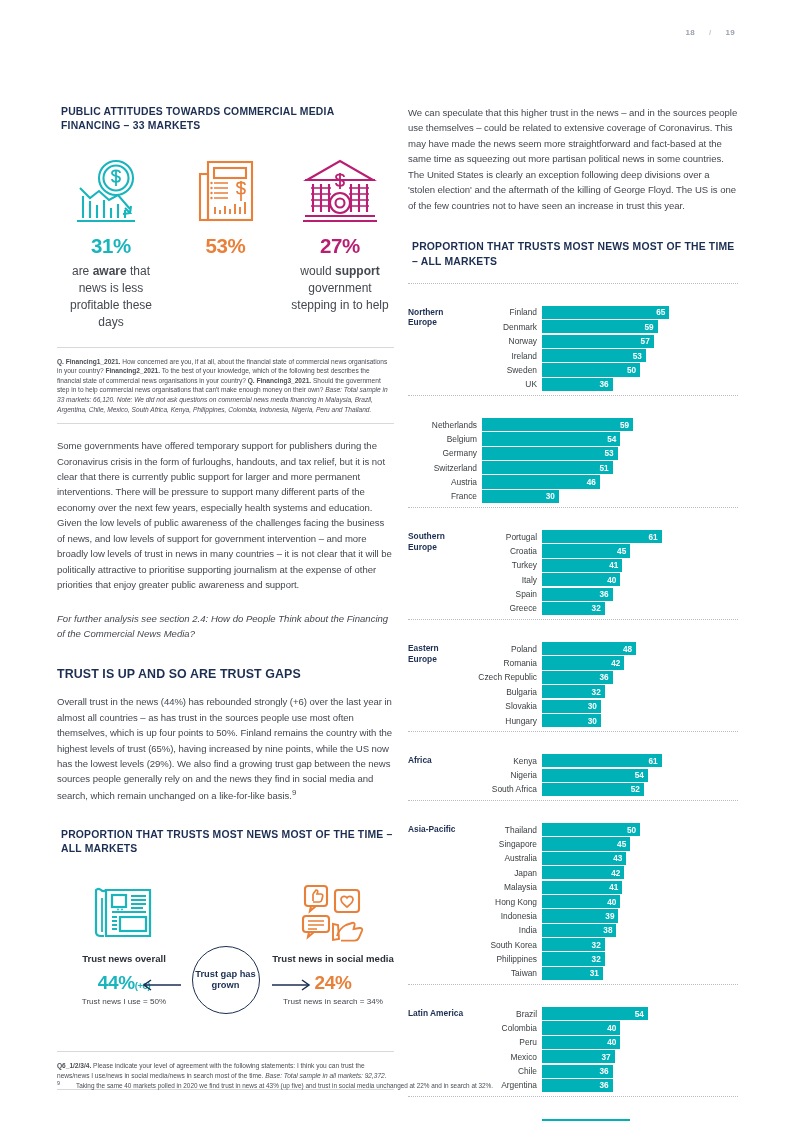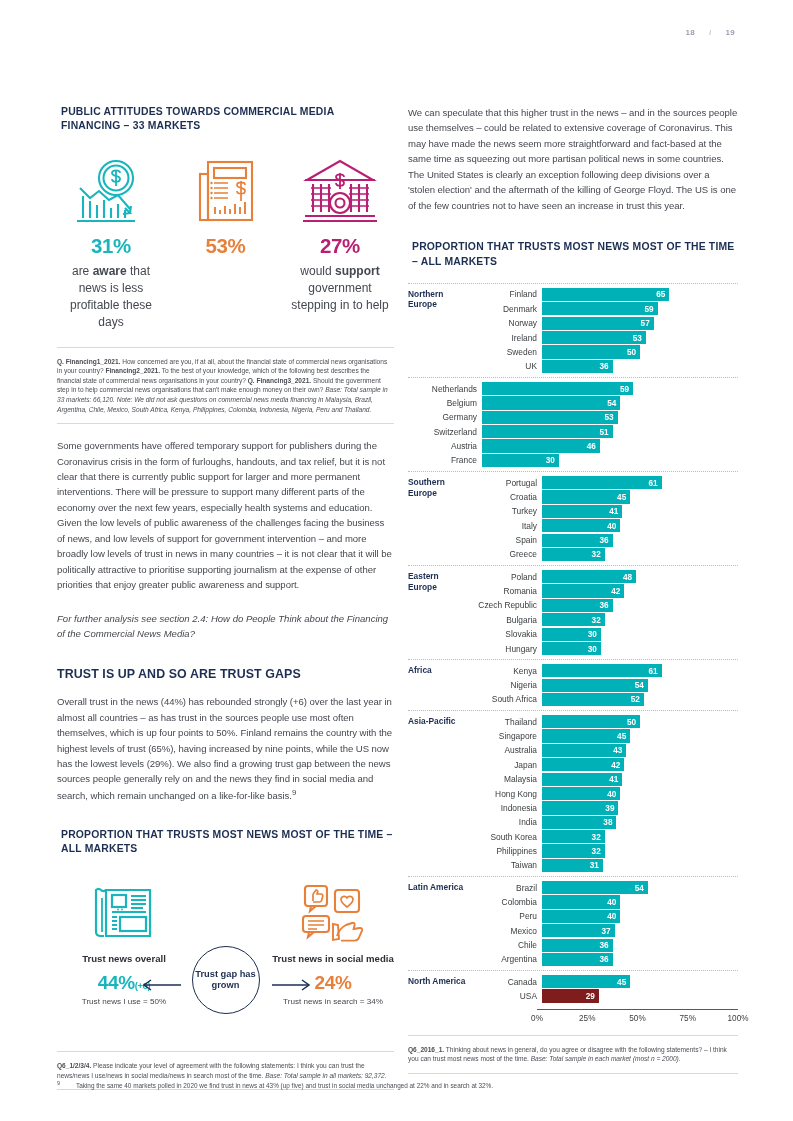--- a/index.html
+++ b/index.html
@@ -69,21 +69,21 @@
     font-size:9.3px;font-weight:bold;color:#1c2e52;line-height:1.22;background:#fff;
   }
   .arrow{position:absolute;top:108px;}
   .arrow.l{left:84px;}
   .arrow.r{right:82px;}
 
   
   .chart{margin-top:2px;}
   .grp{border-top:1px dotted #b9bcc2;padding:4px 0 4px 0;}
   .grp.first{border-top:1px dotted #b9bcc2;}
-  .grp-inner{display:flex;}
+  .grp-inner{display:flex;margin-top:18px;}
   .grp-name{
     width:60px;flex:0 0 60px;font-size:8.4px;font-weight:bold;color:#1c2e52;
     line-height:1.25;padding-top:1px;
   }
   .rows{flex:1;}
   .row{display:flex;align-items:center;height:13.2px;margin-bottom:1.2px;}
   .row:last-child{margin-bottom:0;}
   .rlabel{
     width:69px;flex:0 0 69px;text-align:right;padding-right:5px;
     font-size:8.4px;color:#3c4043;white-space:nowrap;

